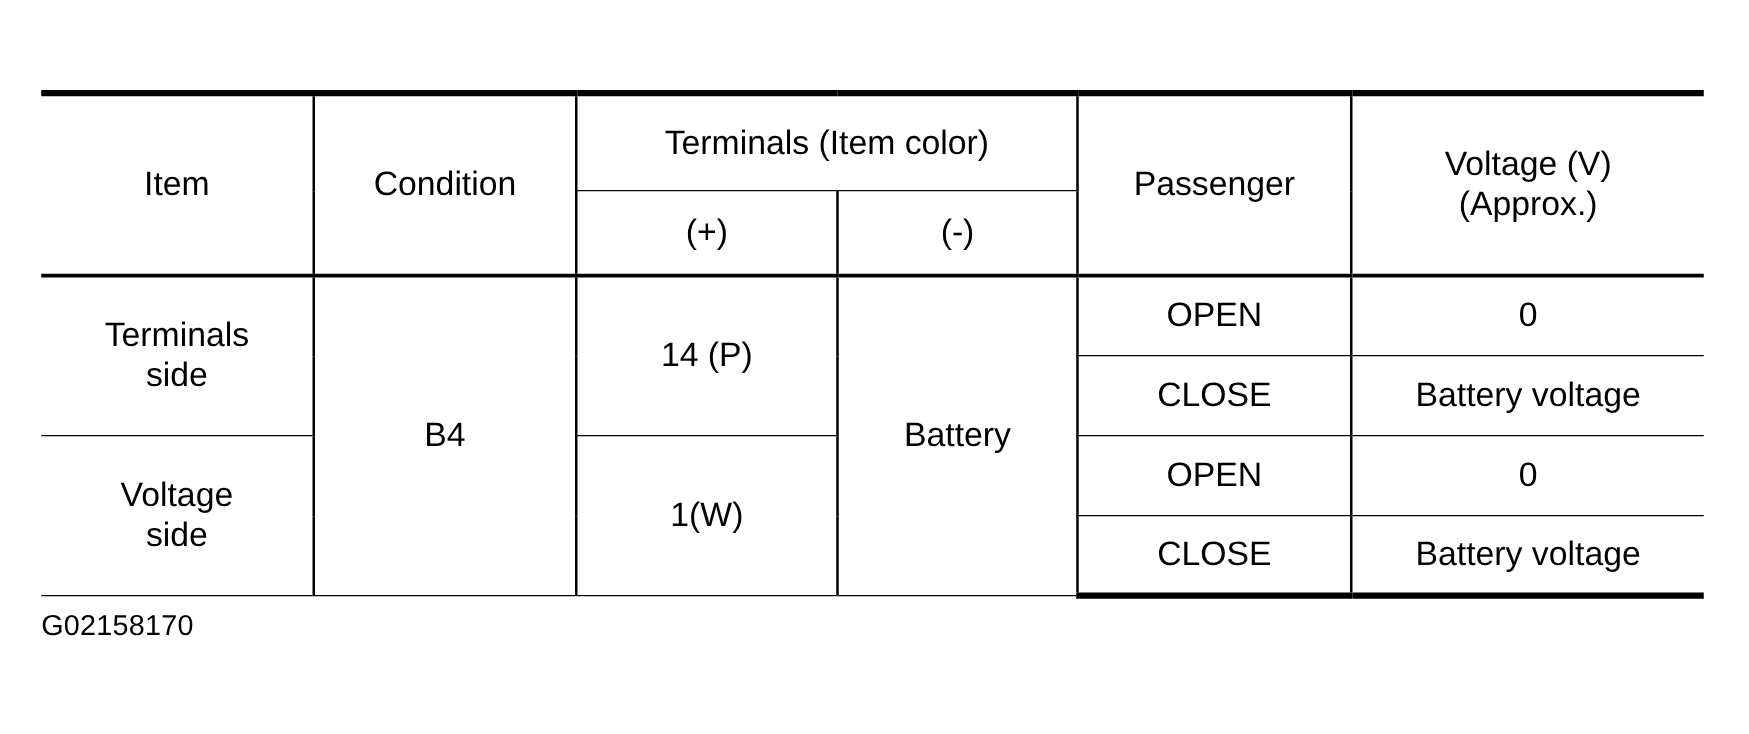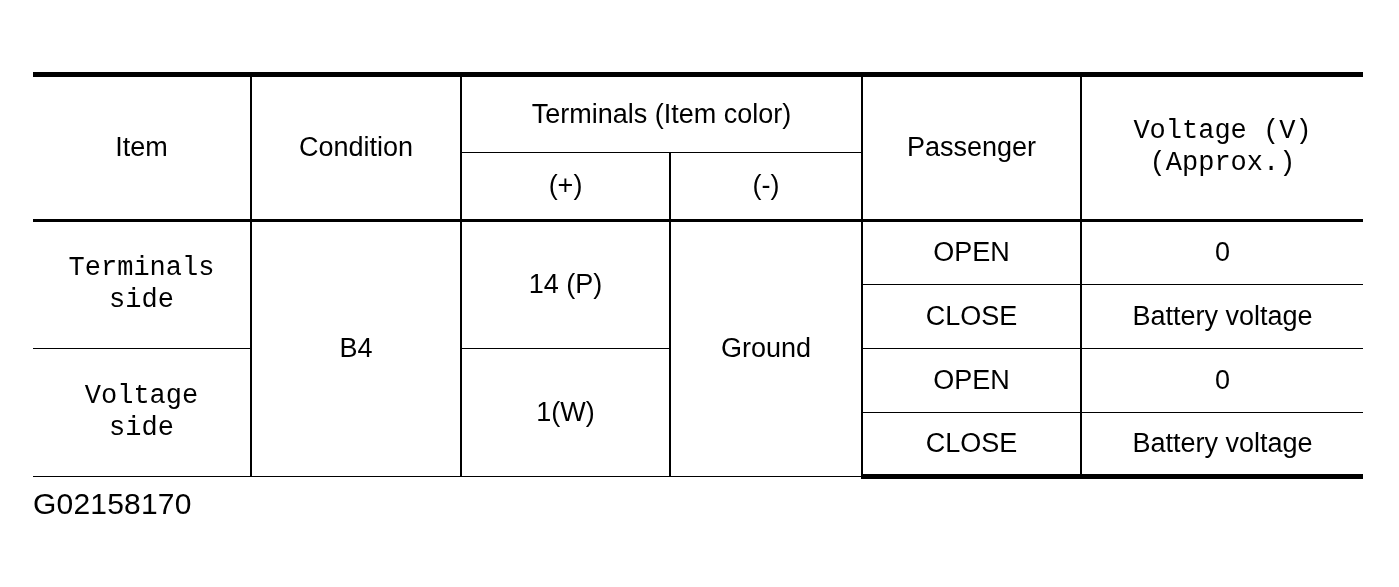--- a/index.html
+++ b/index.html
@@ -78,27 +78,27 @@
   .col-voltage   { width: 282px; }
 
   
   .hdr-terminals  { height: 71px; }
   .hdr-sub        { height: 62px; }
   .hdr-tall       { height: 133px; }
 
   
   .body-row { height: 64px; }
 
-  .two-line { white-space: pre-line; font-family: Liberation Mono, monospace; }
+  .two-line { white-space: pre-line; }
 
   #figure-caption {
     position: absolute;
     left: 33px;
     top: 489px;
-    font-size: 30px;
+    font-size: 23px;
     line-height: 1;
     color: #000000;
     letter-spacing: 0.2px;
   }
 </style>
 </head>
 <body>
 
 <div id="page">
 
@@ -126,21 +126,21 @@
         <th class="hdr-sub">(-)</th>
       </tr>
     </thead>
 
     <tbody>
       <tr class="body-row">
         <td class="two-line" rowspan="2">Terminals
 side</td>
         <td rowspan="4">B4</td>
         <td rowspan="2">14 (P)</td>
-        <td rowspan="4">Ground</td>
+        <td rowspan="4">Battery</td>
         <td>OPEN</td>
         <td>0</td>
       </tr>
       <tr class="body-row">
         <td>CLOSE</td>
         <td>Battery voltage</td>
       </tr>
       <tr class="body-row">
         <td class="two-line" rowspan="2">Voltage
 side</td>

